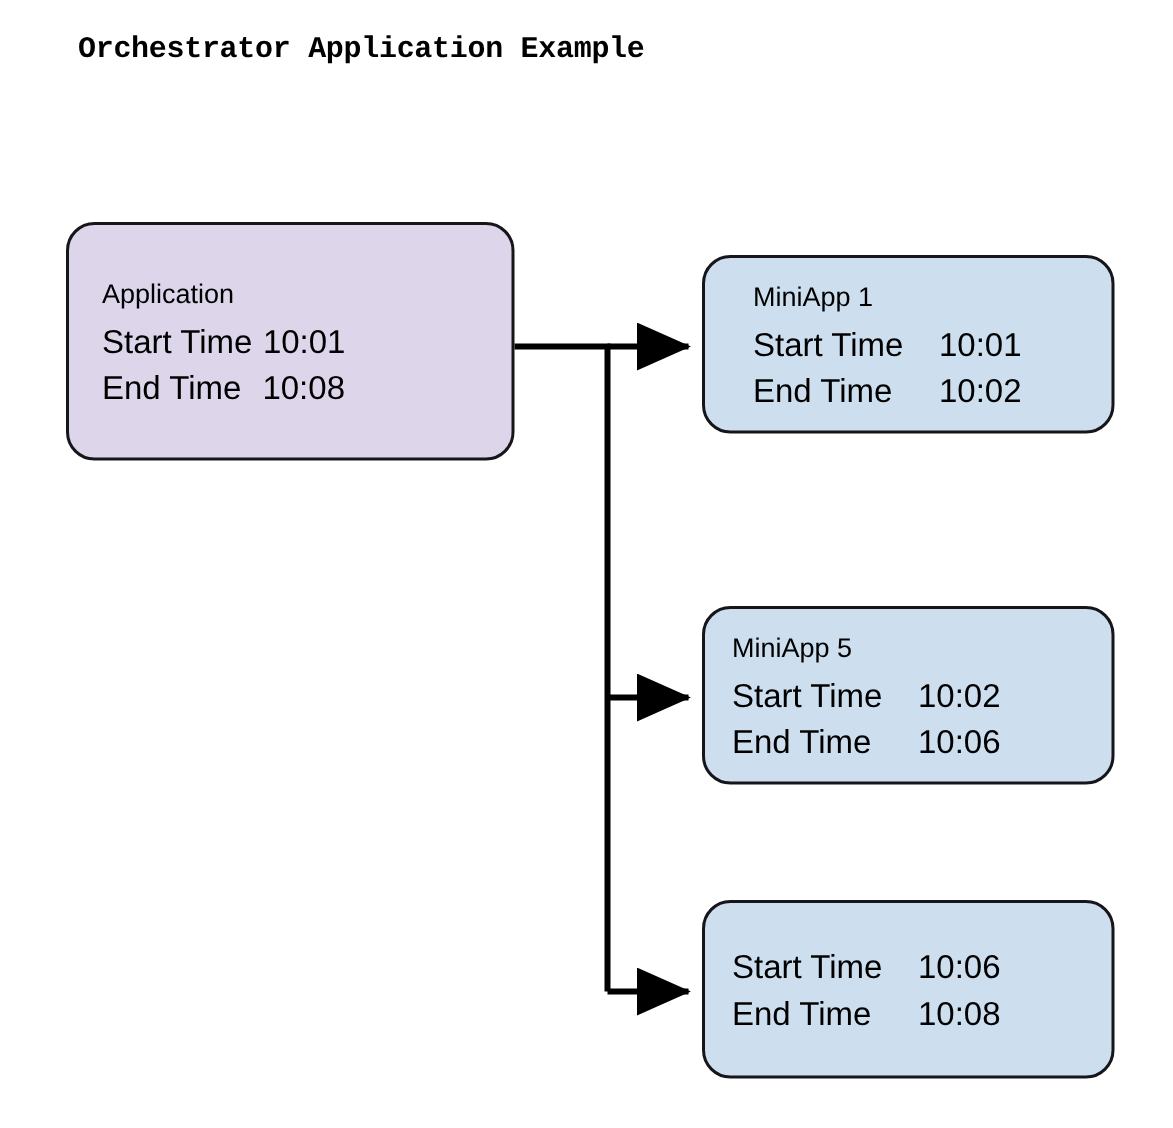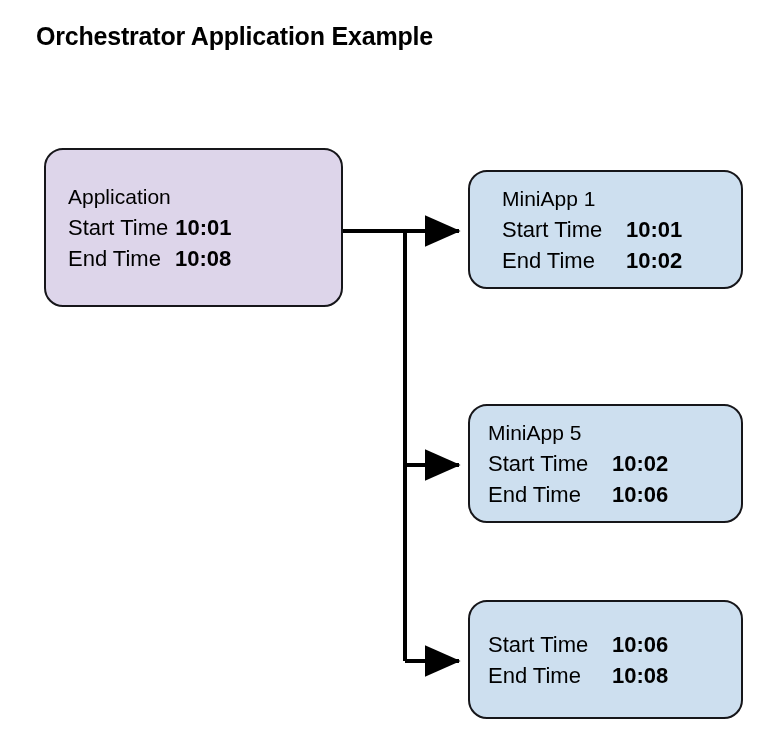--- a/index.html
+++ b/index.html
@@ -17,26 +17,27 @@
   }
 
   #diagram-root {
     position: absolute;
     inset: 0;
   }
 
   
   .diagram-title {
     position: absolute;
-    left: 36px;
+    left: 52px;
     top: 22px;
-    font-size: 25px;
+    font-size: 20px;
     font-weight: bold;
     letter-spacing: -0.2px;
     white-space: nowrap;
+    font-family: Liberation Mono, monospace;
   }
 
   
   .node {
     position: absolute;
     box-sizing: border-box;
     border: 2px solid #16161a;
     border-radius: 19px;
     display: flex;
     flex-direction: column;
@@ -55,35 +56,35 @@
     width: 275px;
     height: 119px;
     background: #CDDFEF;
     padding-left: 18px;
   }
   #node-miniapp-1 { top: 170px; padding-left: 32px; }
   #node-miniapp-2 { top: 404px; }
   #node-miniapp-3 { top: 600px; }
 
   .node-title {
-    font-size: 21px;
+    font-size: 18px;
     line-height: 31px;
     white-space: nowrap;
   }
 
   
   .time-row {
     display: flex;
     align-items: center;
     font-size: 22px;
     line-height: 31px;
     white-space: nowrap;
   }
   .time-label { display: inline-block; }
-  .time-value { font-weight: bold; }
+  .time-value { font-weight: normal; }
 
   
   .node-app .time-row .time-label { margin-right: 0; }
   .node-app .time-row.row-start .time-value { margin-left: 7px; }
   .node-app .time-row.row-end   .time-value { margin-left: 14px; }
 
   
   .node-mini .time-row .time-label { width: 124px; }
 
   

